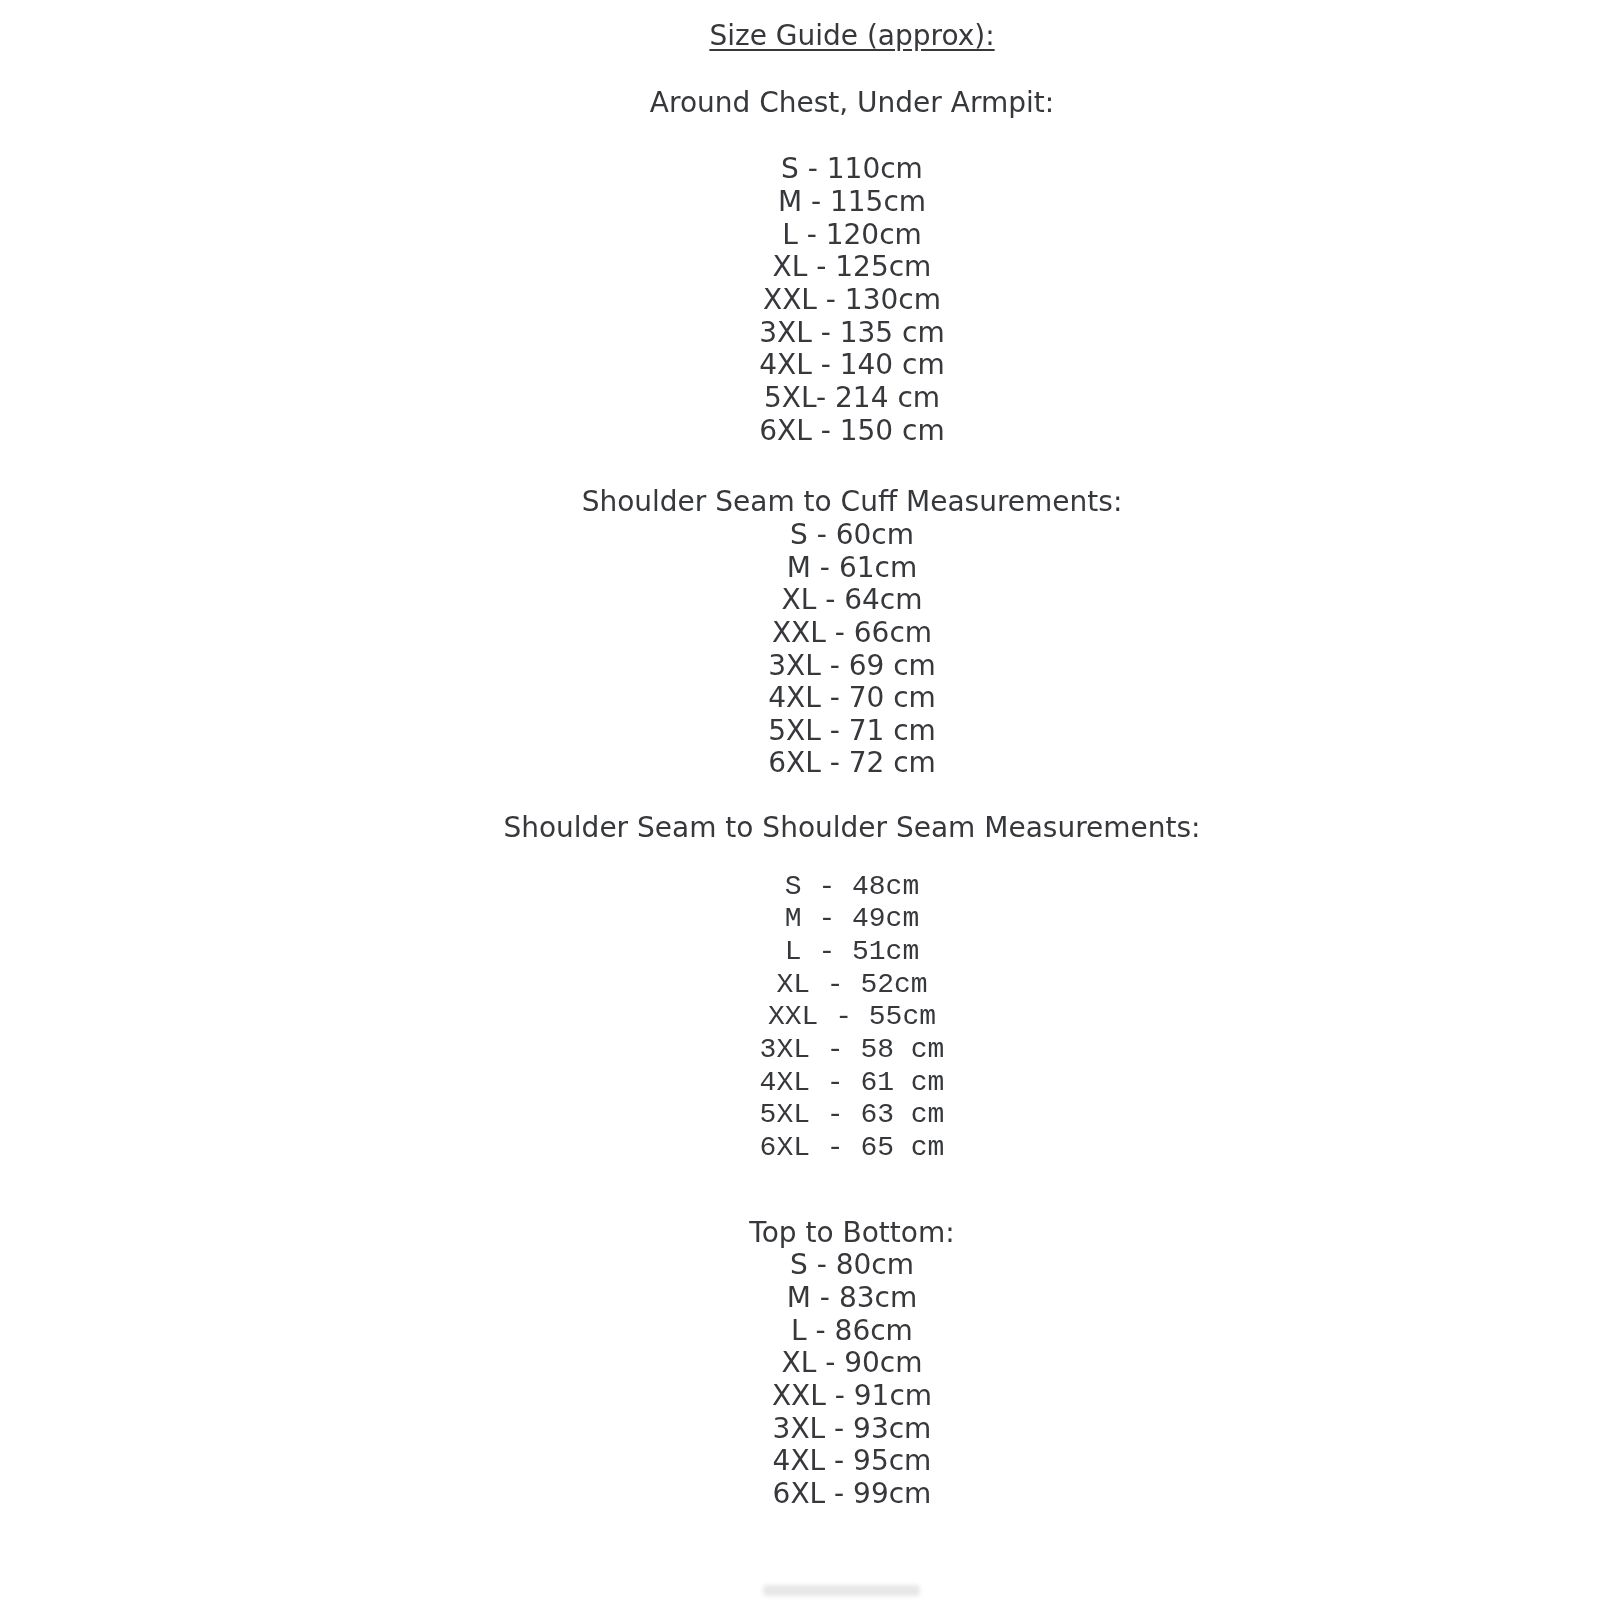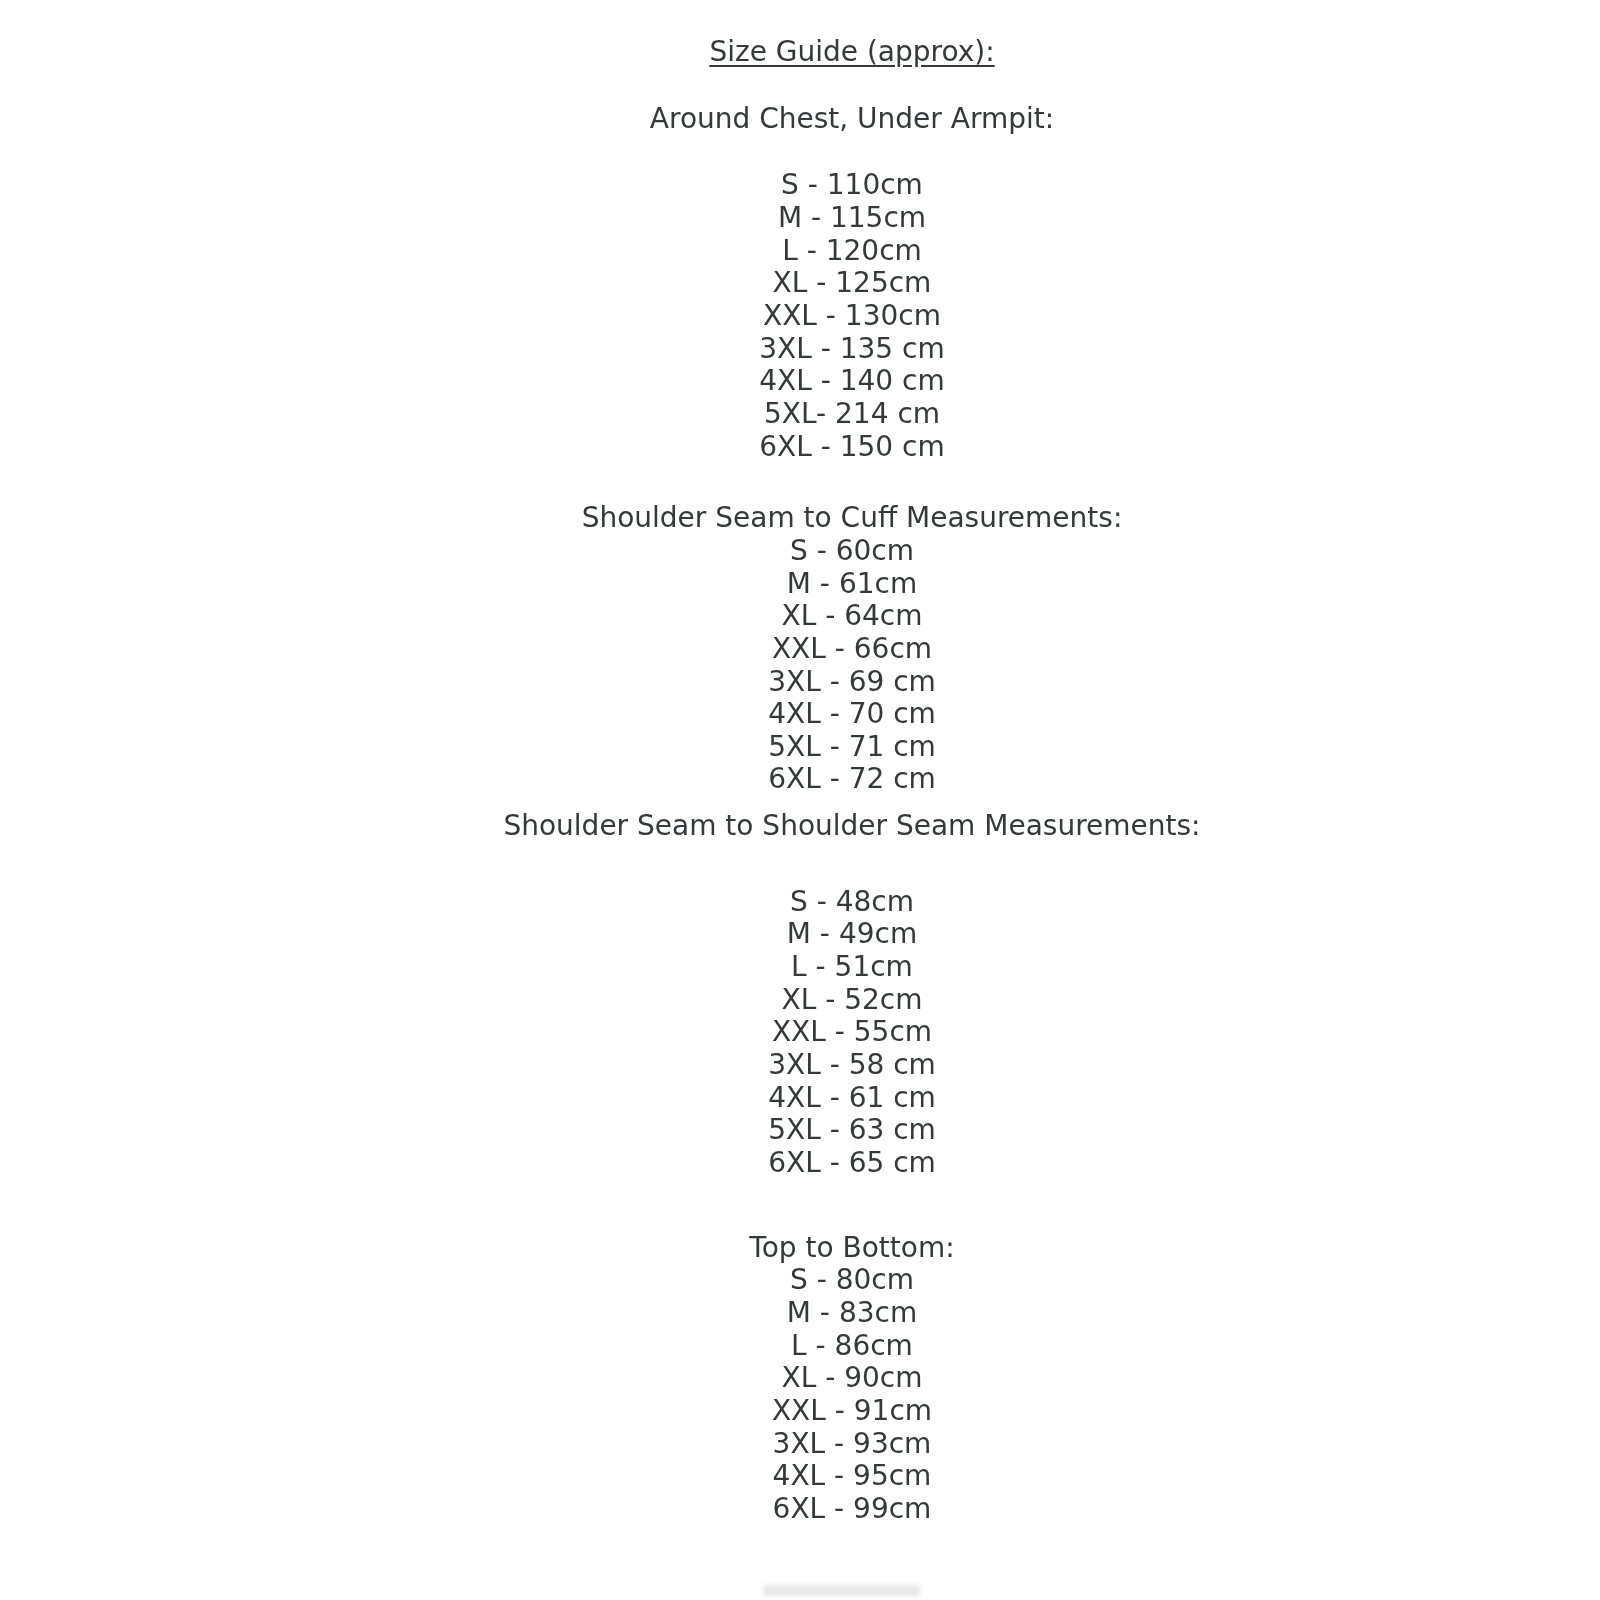--- a/index.html
+++ b/index.html
@@ -16,39 +16,39 @@
   main {
     margin-left: 104px;          
     padding-top: 20px;
     text-align: center;
     font-family: "DejaVu Sans", "Liberation Sans", sans-serif;
     font-size: 28px;
     line-height: 32.65px;
     color: #36383c;
   }
   .title {
-    margin: 16px;
+    margin: 0;
     font-size: 28px;
     font-weight: 400;
     text-decoration: underline;
     text-underline-offset: 4px;
   }
   .header {
     font-weight: 400;
   }
   .item {
     white-space: pre;
   }
   
   #sections .header.s0 { margin-top: 34px; }
   #sections .list.s0   { margin-top: 34px; }
   #sections .header.s1 { margin-top: 39px; }
   #sections .list.s1   { margin-top: 0; }
-  #sections .header.s2 { margin-top: 14px; }
-  #sections .list.s2   { margin-top: 43px; }
+  #sections .header.s2 { margin-top: 32px; }
+  #sections .list.s2   { margin-top: 26px; font-family: Liberation Mono, monospace; }
   #sections .header.s3 { margin-top: 52px; }
   #sections .list.s3   { margin-top: 0; text-align: center; }
   
   .bottom-artifact {
     position: absolute;
     left: 763px;
     top: 1585px;
     width: 157px;
     height: 11px;
     background: #e7e7e7;

